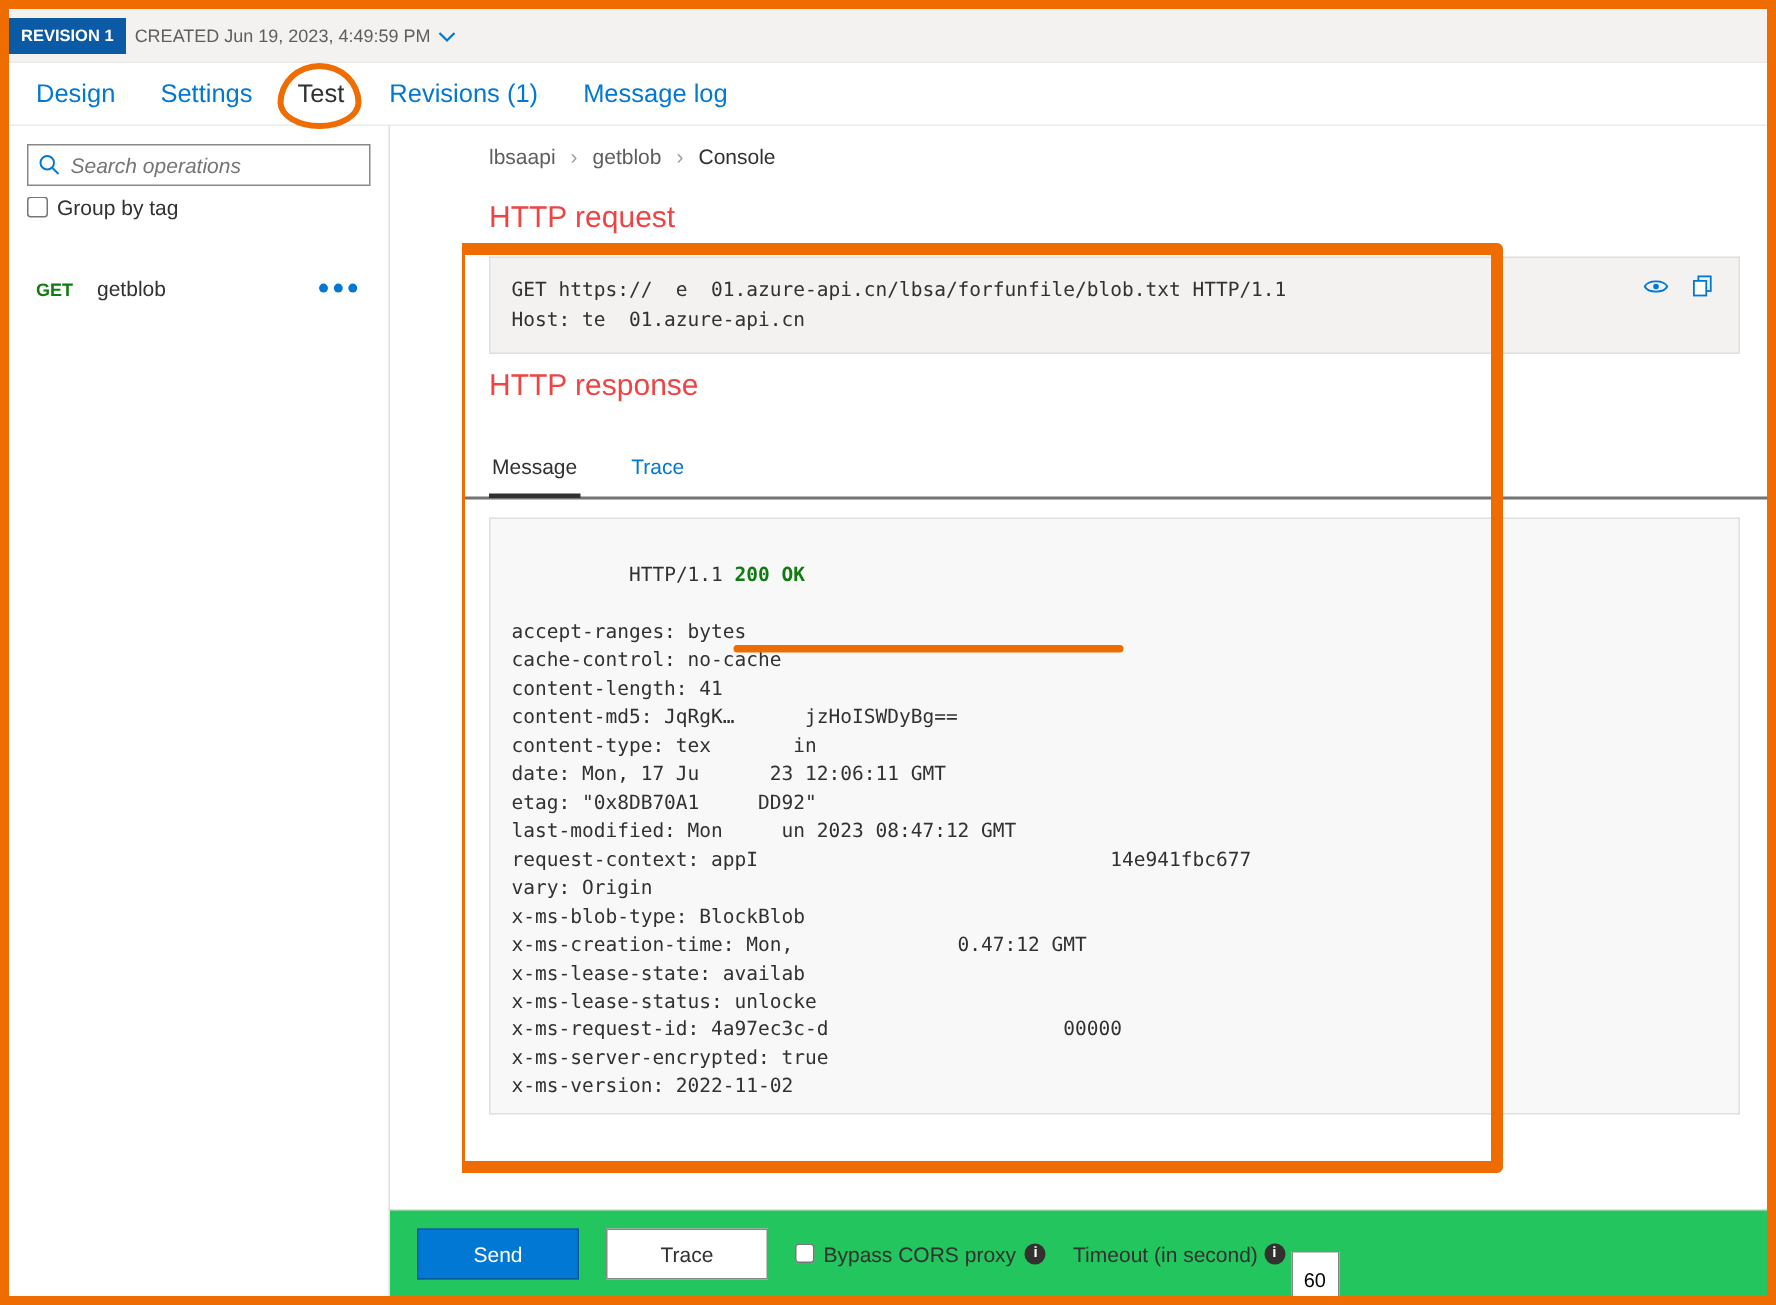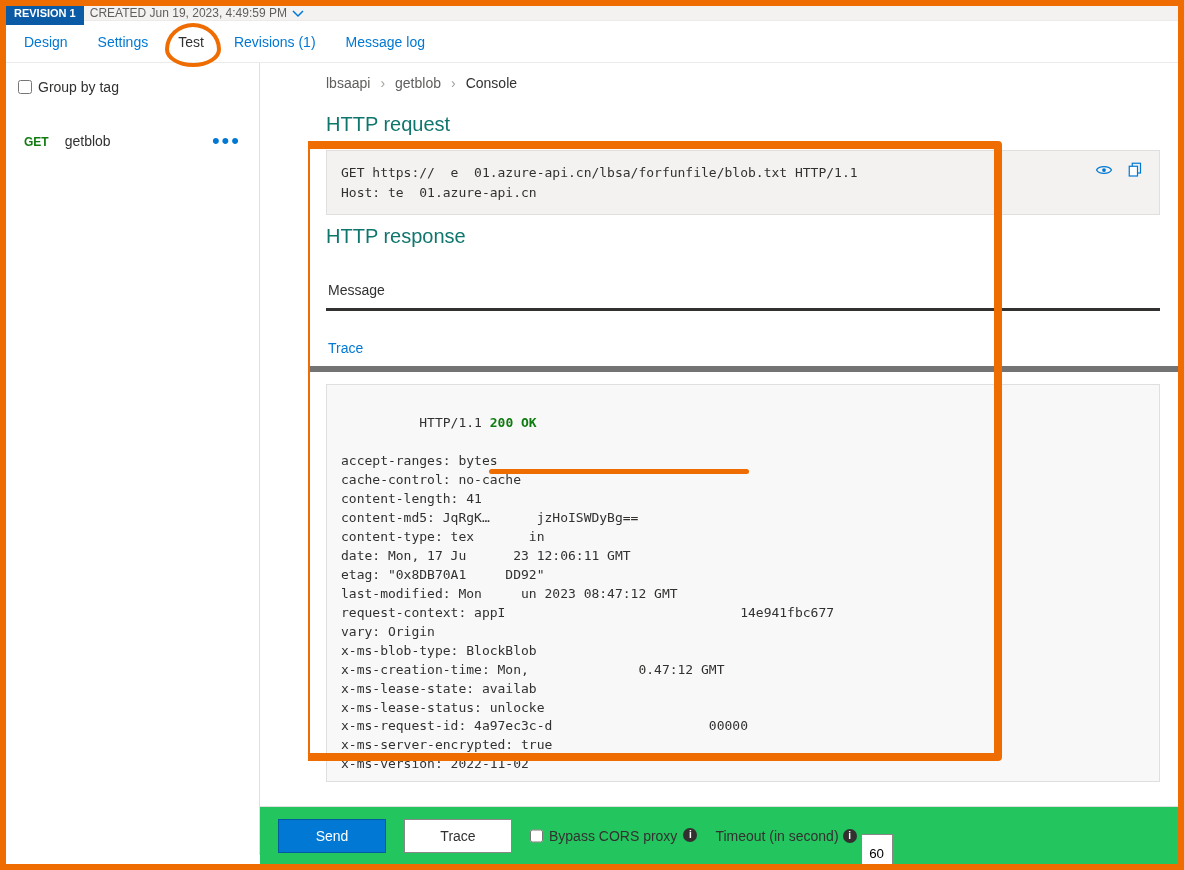--- a/index.html
+++ b/index.html
@@ -1,74 +1,74 @@
 <!DOCTYPE html>
 <html><head>
 <meta charset="utf-8">
 <style>
   * { box-sizing: border-box; margin: 0; padding: 0; }
   body { font-family: "Segoe UI", Arial, sans-serif; font-size: 14px; color: #323130; background: #fff; }
   .frame { width: 1184px; height: 870px; border: 6px solid #ef6c00; position: relative; background: #fff; overflow: hidden; }
 
   
-  .revbar { height: 15px; background: #f3f2f1; border-bottom: 1px solid #edebe9; display: flex; align-items: center; }
+  .revbar { height: 36px; background: #f3f2f1; border-bottom: 1px solid #edebe9; display: flex; align-items: center; }
   .revbadge { background: #0b5aa5; color: #fff; font-size: 11px; font-weight: 600; padding: 4px 8px; height: 24px; display: flex; align-items: center; }
   .revcreated { font-size: 12px; color: #605e5c; margin-left: 6px; }
   .chev { color: #0078d4; margin-left: 4px; }
 
   
   .tabs { height: 42px; display: flex; align-items: center; gap: 30px; padding: 0 18px; border-bottom: 1px solid #edebe9; }
-  .tab { color: #0078d4; font-size: 14px; cursor: pointer; }
+  .tab { color: #0078d4; font-size: 17px; cursor: pointer; }
   .tab-highlight { position: relative; }
   .ellipse-hand { position: absolute; border: 4px solid #ef6c00; border-radius: 50% 50% 50% 50% / 60% 60% 40% 40%; width: 56px; height: 44px; top: -11px; left: -13px; pointer-events: none; }
 
   
   .split { display: flex; height: calc(100% - 24px - 42px); }
   .sidebar { width: 254px; border-right: 1px solid #e1dfdd; padding: 12px; }
   .search-wrap, .filter-wrap { border: 1px solid #8a8886; height: 28px; display: flex; align-items: center; padding: 0 6px; margin-bottom: 6px; }
   .search-wrap input, .filter-wrap input { border: none; outline: none; flex: 1; font-size: 14px; font-style: italic; color: #605e5c; }
   .icon-small { width: 16px; height: 16px; margin-right: 6px; display: inline-flex; }
   .groupby { display: flex; align-items: center; gap: 6px; font-size: 14px; margin-top: 4px; }
   .groupby input { width: 14px; height: 14px; }
   .op-row { display: flex; align-items: center; justify-content: space-between; padding: 10px 6px; margin-top: 28px; cursor: pointer; }
   .op-left { display: flex; align-items: flex-end; gap: 16px; }
   .op-method { color: #107c10; font-size: 12px; font-weight: 700; }
   .op-dots { color: #0078d4; font-size: 22px; line-height: 0; letter-spacing: 2px; }
 
   .main { flex: 1; position: relative; overflow: hidden; padding: 0; margin-left: 48px; }
   .breadcrumb { display: flex; align-items: center; gap: 10px; font-size: 14px; color: #605e5c; padding: 12px 18px; }
   .bc-sep { color: #a19f9d; }
   .bc-last { color: #323130; }
-  .section-title { font-size: 20px; font-weight: 400; color: #0f766e; padding: 10px 18px 4px; }
+  .section-title { font-size: 20px; font-weight: 400; color: #ef4444; padding: 10px 18px 4px; }
 
   .reqbox { margin: 10px 18px 0; border: 1px solid #e1dfdd; background: #f3f2f1; position: relative; }
   .reqcode { font-family: Consolas, monospace; font-size: 13px; white-space: pre; padding: 12px 14px; line-height: 1.5; color: #323130; }
   .req-icons { position: absolute; right: 14px; top: 10px; display: flex; gap: 14px; }
   .icon-svg { width: 18px; height: 18px; }
 
-  .resp-tabs { display: flex; gap: 22px; padding: 0 18px; margin-top: 22px; border-bottom: 6px solid #737373; flex-direction: column; }
+  .resp-tabs { display: flex; gap: 32px; padding: 0 18px; margin-top: 22px; border-bottom: 2px solid #737373; }
   .resp-tab { padding: 8px 2px 10px; font-size: 14px; cursor: pointer; }
   .resp-tab.active { border-bottom: 3px solid #323130; font-weight: 400; margin-bottom: -1px; }
   .resp-tab.inactive { color: #0078d4; }
 
   .respbox { margin: 12px 18px 0; border: 1px solid #e1dfdd; background: #f8f8f8; padding: 10px 14px; height: 398px; overflow: hidden; }
   .respcode { font-family: Consolas, monospace; font-size: 13px; line-height: 1.46; white-space: pre; position: relative; }
   .status-green { color: #107c10; font-weight: 700; }
 
   
   .orange-under { position: absolute; height: 5px; background: #ef6c00; border-radius: 3px; }
 
   
   .big-orange { position: absolute; border: 8px solid #ef6c00; border-radius: 4px; pointer-events: none; }
 
   
   .actionbar { position: absolute; left: 254px; right: 0; bottom: 0; border-top: 1px solid #e1dfdd; background: #22c55e; height: 58px; display: flex; align-items: center; padding: 0 18px; gap: 18px; }
   .btn-primary { background: #0078d4; border: 1px solid #005a9e; color: #fff; width: 108px; height: 34px; font-size: 14px; cursor: pointer; }
   .btn-secondary { background: #fff; border: 1px solid #8a8886; color: #323130; width: 108px; height: 34px; font-size: 14px; cursor: pointer; }
-  .bypass { display: flex; gap: 6px; font-size: 14px; }
+  .bypass { display: flex; align-items: center; gap: 6px; font-size: 14px; }
   .timeout { display: flex; align-items: center; gap: 4px; font-size: 14px; }
   .timeout input { width: 32px; height: 40px; text-align: center; border: 1px solid #8a8886; margin-top: 36px; }
   .info-ico { width: 14px; height: 14px; border-radius: 50%; background: #323130; color: #fff; display: inline-flex; align-items: center; justify-content: center; font-size: 10px; font-weight: 700; }
 </style>
 </head>
 <body>
 
 <div class="frame">
 
   <div class="revbar">
@@ -88,20 +88,29 @@
       <span>Test</span>
       <span class="ellipse-hand"></span>
     </span>
     <span class="tab">Revisions (1)</span>
     <span class="tab">Message log</span>
   </div>
 
   <div class="split">
 
     <div class="sidebar">
+      <div class="search-wrap">
+        <span class="icon-small">
+          <svg viewBox="0 0 16 16">
+              <circle cx="6.5" cy="6.5" r="4.5" fill="none" stroke="#0078d4" stroke-width="1.3"></circle>
+              <line x1="10" y1="10" x2="14" y2="14" stroke="#0078d4" stroke-width="1.3"></line>
+            </svg>
+        </span>
+        <input placeholder="Search operations" style="">
+      </div>
       <label class="groupby">
         <input type="checkbox" style="">
         <span>Group by tag</span>
       </label>
 
       <div class="op-row">
         <div class="op-left">
           <span class="op-method">GET</span>
           <span>getblob</span>
         </div>

